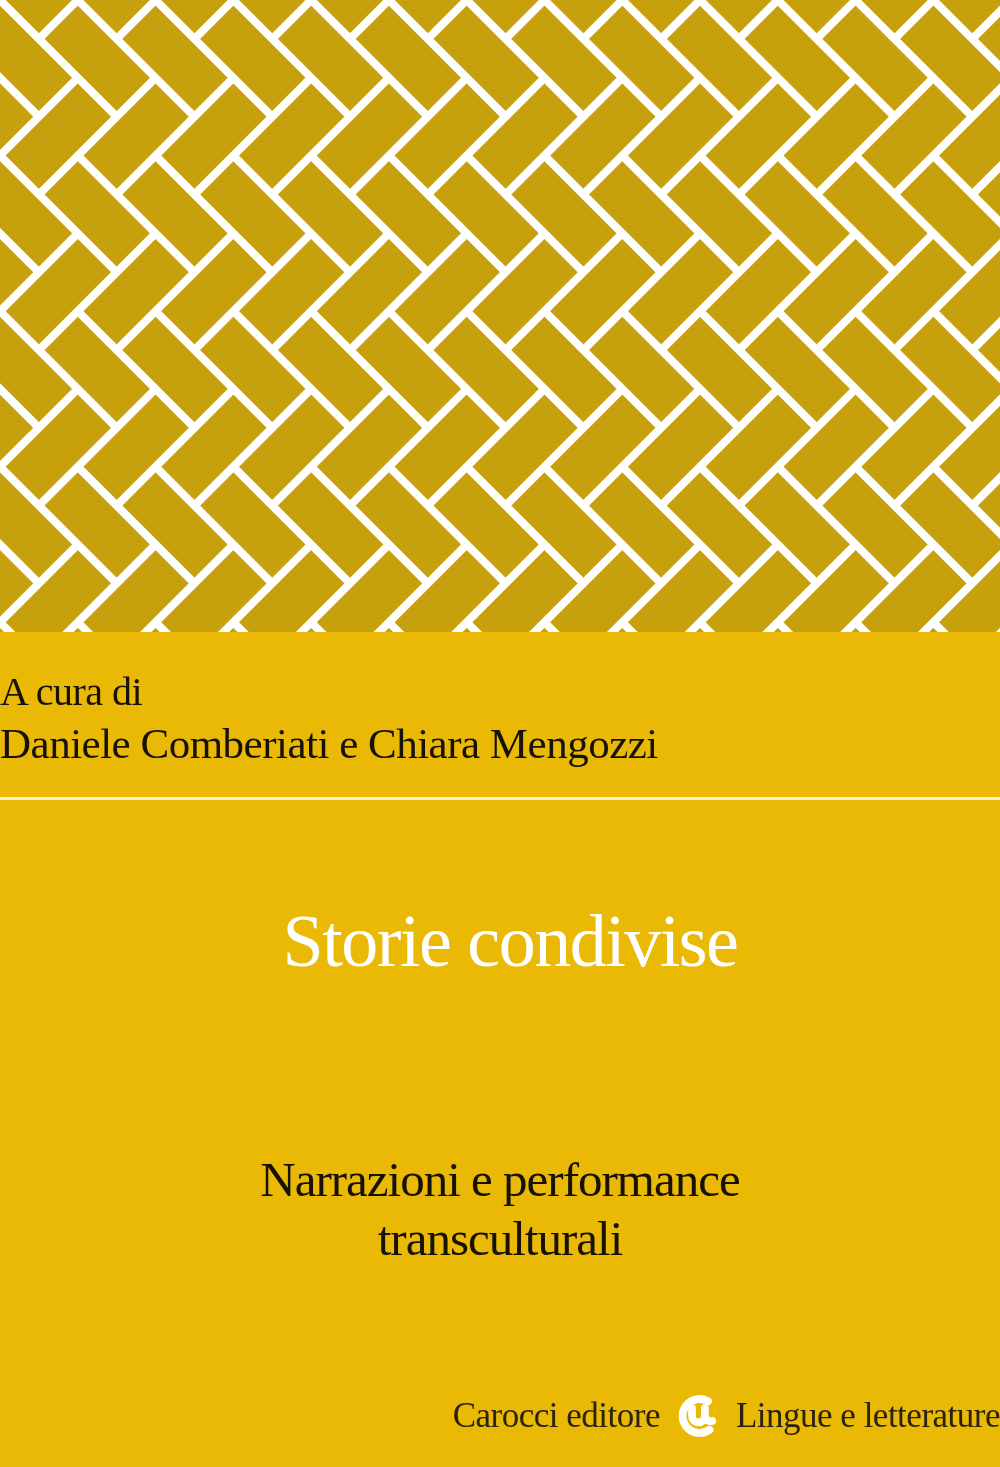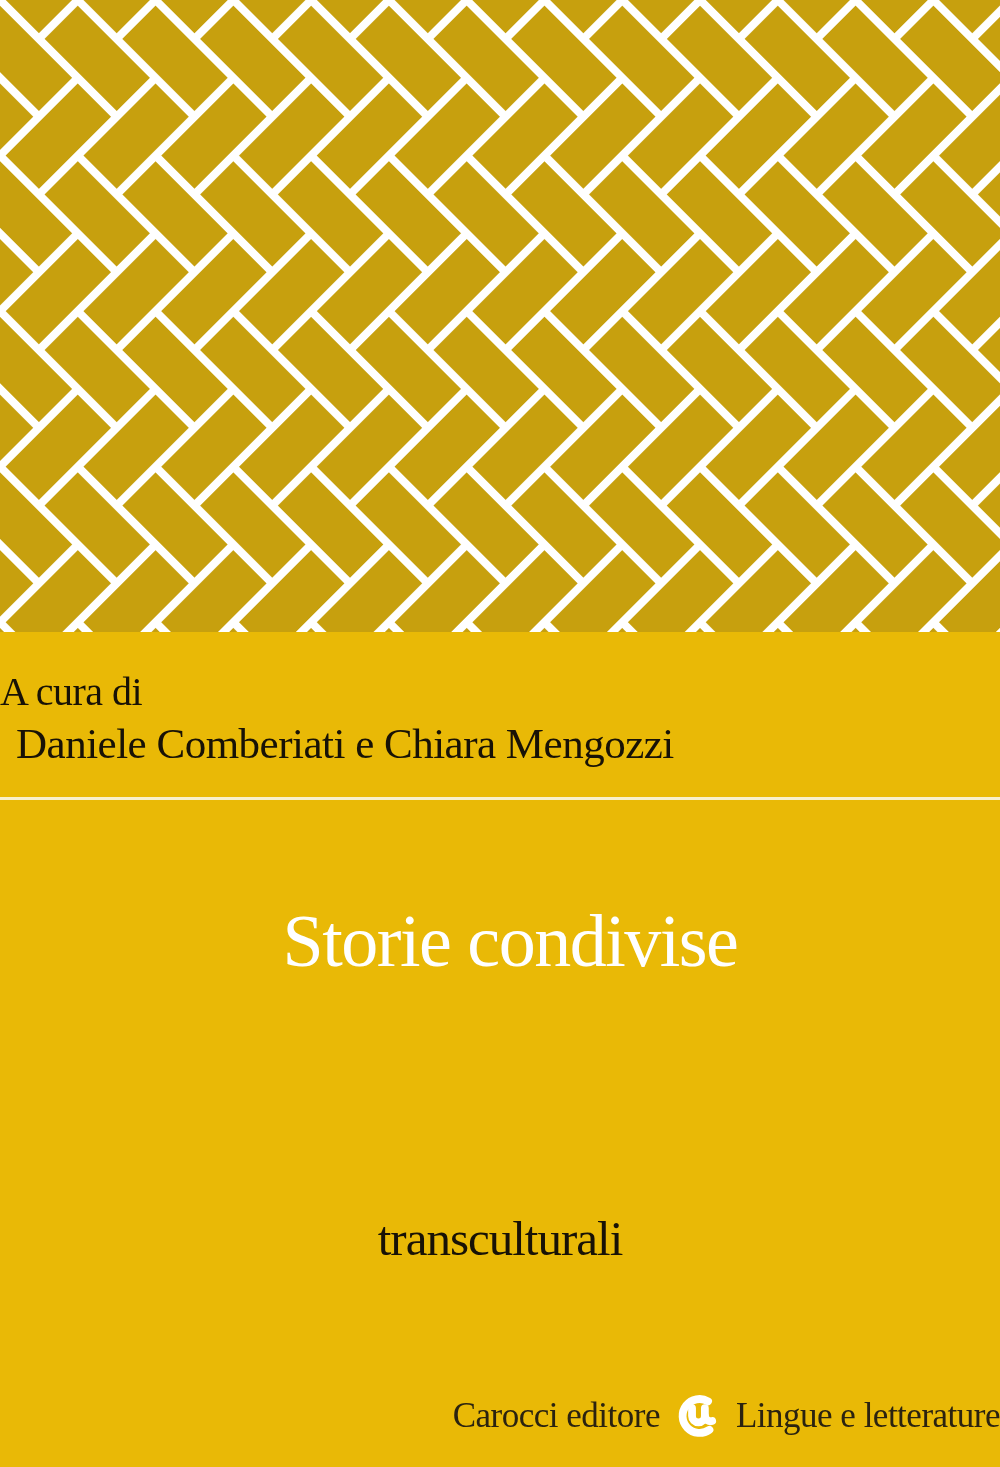--- a/index.html
+++ b/index.html
@@ -35,21 +35,21 @@
     stroke-width:8;
   }
   .author-block{
     position:absolute;top:666px;left:0;width:1000px;
     text-align:left;color:var(--text-black,#181206);
   }
   .edited-by{
     font-size:40px;line-height:52px;letter-spacing:-0.5px;
   }
   .authors{
-    font-size:43px;line-height:52px;letter-spacing:-0.5px;padding-left:16px;
+    font-size:43px;line-height:52px;letter-spacing:-0.5px;
   }
   .divider{
     position:absolute;top:797px;left:0;
     width:1000px;height:3px;
     background:var(--divider-cream,#f8f0cd);
   }
   .title{
     position:absolute;top:898px;left:10px;width:1000px;margin:0;
     text-align:center;
     font-size:74px;line-height:86px;font-weight:normal;
@@ -115,21 +115,21 @@
     <div class="authors">Daniele Comberiati e Chiara Mengozzi</div>
   </div>
 
   <div class="divider"></div>
 
   <h1 class="title">
     <span>Storie condivise</span><br>
   </h1>
 
   <h2 class="subtitle">
-    <br>
+    <span>Narrazioni e performance</span><br>
     <span>transculturali</span>
   </h2>
 
   <div class="footer">
     <span class="pub-name">Carocci editore</span>
     <span class="logo-wrap">
       <svg width="44" height="50" viewBox="0 0 48 54" xmlns="http://www.w3.org/2000/svg">
         <path class="logo-stroke" d="M 35 11 A 18.5 18.5 0 1 0 36.5 42"></path>
         <path class="logo-stroke" d="M 17.5 18.5 L 17.5 27 A 7 7 0 0 0 31.5 27 L 31.5 18.5"></path>
         <path class="logo-stroke" d="M 31.5 27 A 6.5 6.5 0 0 0 39.5 32.5"></path>

